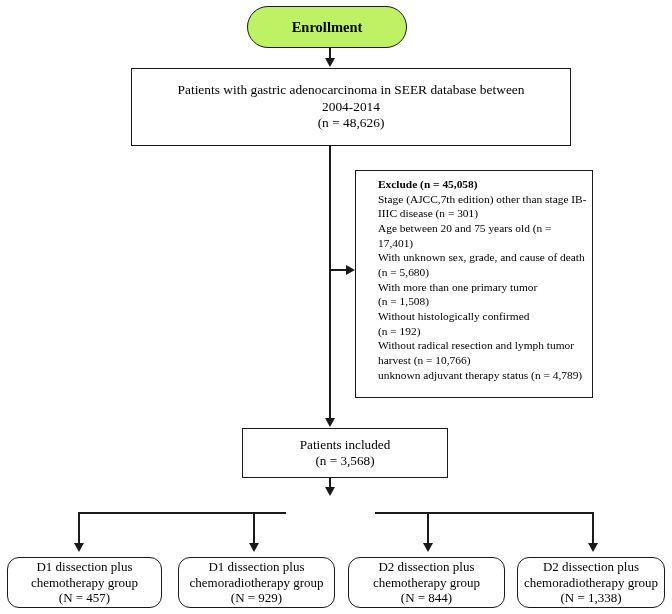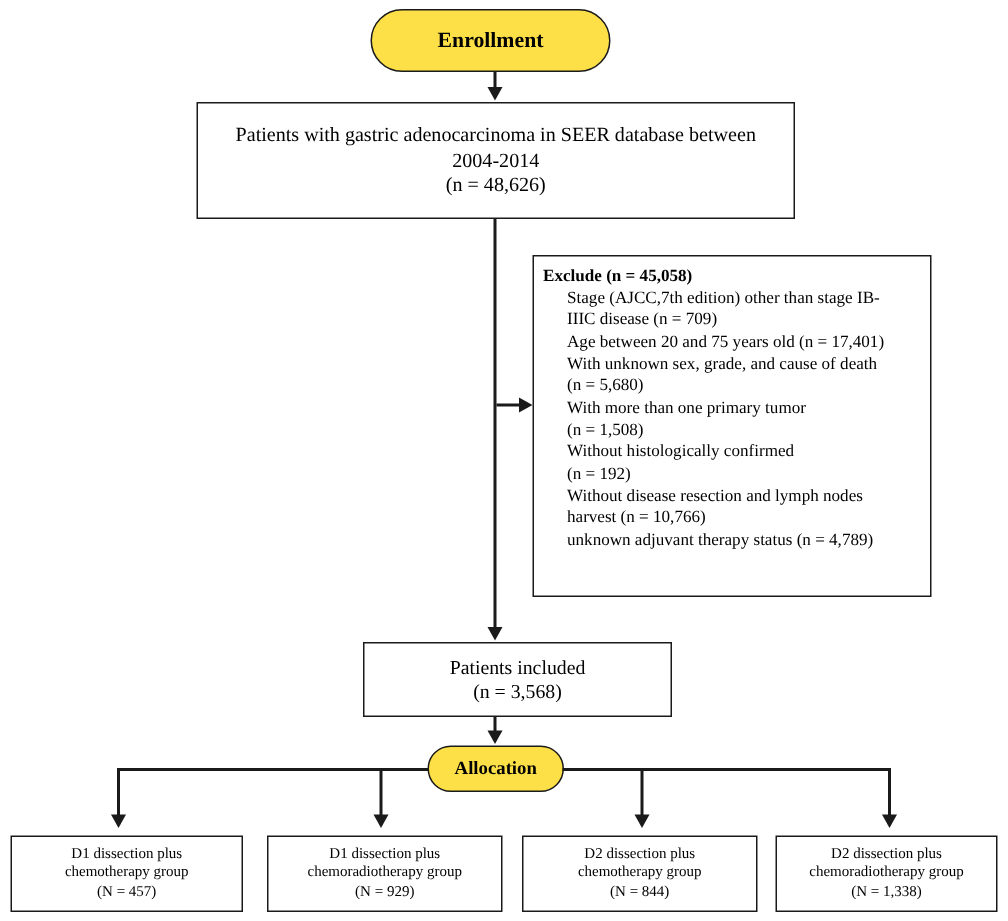--- a/index.html
+++ b/index.html
@@ -22,46 +22,46 @@
     display:flex;
     align-items:center;
     justify-content:center;
     text-align:center;
     line-height:1.22;
   }
   .oval{
     position:absolute;
     box-sizing:border-box;
     border:1.6px solid #1a1a1a;
-    background:#fde047;
+    background:#bef264;
     display:flex;
     align-items:center;
     justify-content:center;
     text-align:left;
     font-weight:bold;
   }
   .oval-text{white-space:nowrap;}
   .box-text{white-space:pre-line;}
 
   
   #node-enrollment{left:247px;top:6px;width:160px;height:42px;border-radius:21px;font-size:14.5px;}
   #node-allocation{left:285px;top:497px;width:91px;height:31px;border-radius:16px;font-size:12.5px;}
 
-  #node-source{left:131px;top:68px;width:399px;height:78px;font-size:13.4px;padding:2px 20px;}
+  #node-source{left:131px;top:68px;width:440px;height:78px;font-size:13.4px;padding:2px 20px;}
   #node-included{left:242px;top:428px;width:206px;height:50px;font-size:13.2px;}
 
   #node-exclude{
-    left:355px;top:170px;width:266px;height:228px;
-    display:block;text-align:left;padding:6px 5px 4px 6px;
+    left:355px;top:170px;width:238px;height:228px;
+    display:block;text-align:left;padding:6px 5px 4px 22px;
     font-size:11.4px;line-height:1.285;
   }
   #node-exclude .excl-head{font-weight:bold;display:block;}
-  #node-exclude .excl-line{display:block;margin-left:16px;}
+  #node-exclude .excl-line{display:block;}
 
-  .grp{font-size:10px;}
+  .grp{font-size:13px;border-radius:12px;}
   #node-g1{left:7px;top:557px;width:155px;height:51px;}
   #node-g2{left:178px;top:557px;width:157px;height:51px;}
   #node-g3{left:348px;top:557px;width:157px;height:51px;}
   #node-g4{left:517px;top:557px;width:148px;height:51px;}
 
   
   .vline{position:absolute;width:2px;background:#1a1a1a;}
   .hline{position:absolute;height:2px;background:#1a1a1a;}
   .arrow-down{
     position:absolute;width:0;height:0;
@@ -120,44 +120,41 @@
 
   <div class="vline" id="c2"></div>
   <div class="arrow-down" id="a2"></div>
 
   <div class="hline" id="c3"></div>
   <div class="arrow-right" id="a3"></div>
 
   <div class="box" id="node-exclude">
     <span class="excl-head">Exclude (n = 45,058)</span>
     <span class="excl-line">Stage (AJCC,7th edition) other than stage IB-</span>
-    <span class="excl-line">IIIC disease (n = 709)</span>
+    <span class="excl-line">IIIC disease (n = 301)</span>
     <span class="excl-line">Age between 20 and 75 years old (n = 17,401)</span>
     <span class="excl-line">With unknown sex, grade, and cause of death</span>
     <span class="excl-line">(n = 5,680)</span>
     <span class="excl-line">With more than one primary tumor</span>
     <span class="excl-line">(n = 1,508)</span>
     <span class="excl-line">Without histologically confirmed</span>
     <span class="excl-line">(n = 192)</span>
-    <span class="excl-line">Without disease resection and lymph nodes</span>
+    <span class="excl-line">Without radical resection and lymph tumor</span>
     <span class="excl-line">harvest (n = 10,766)</span>
     <span class="excl-line">unknown adjuvant therapy status  (n = 4,789)</span>
   </div>
 
   <div class="box" id="node-included">
     <span class="box-text">Patients included
 (n = 3,568)</span>
   </div>
 
   <div class="vline" id="c4"></div>
   <div class="arrow-down" id="a4"></div>
 
-  <div class="oval" id="node-allocation">
-    <span class="oval-text">Allocation</span>
-  </div>
 
   <div class="hline" id="c5l"></div>
   <div class="hline" id="c5r"></div>
   <div class="vline" id="d1"></div>
   <div class="vline" id="d2"></div>
   <div class="vline" id="d3"></div>
   <div class="vline" id="d4"></div>
   <div class="arrow-down" id="ad1"></div>
   <div class="arrow-down" id="ad2"></div>
   <div class="arrow-down" id="ad3"></div>

